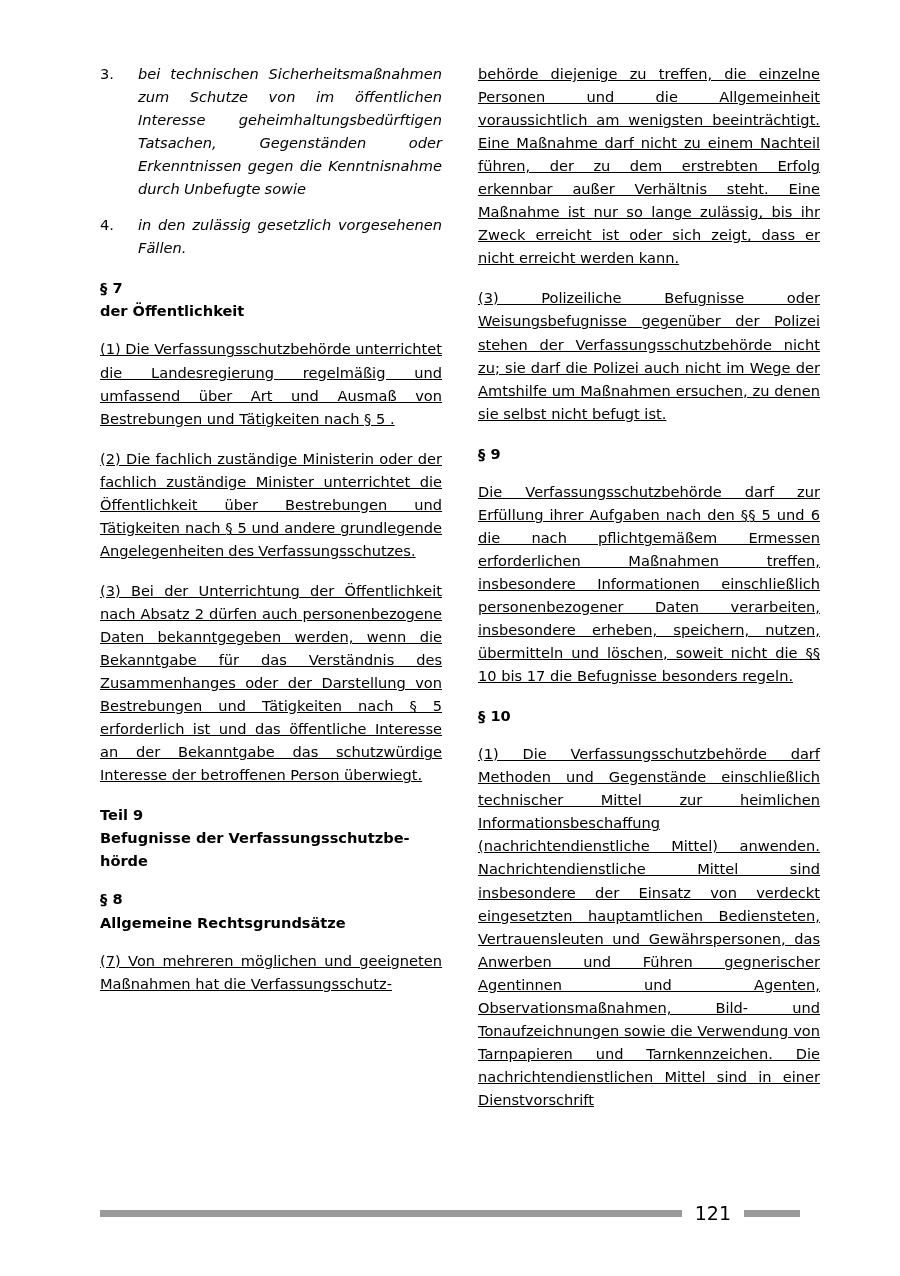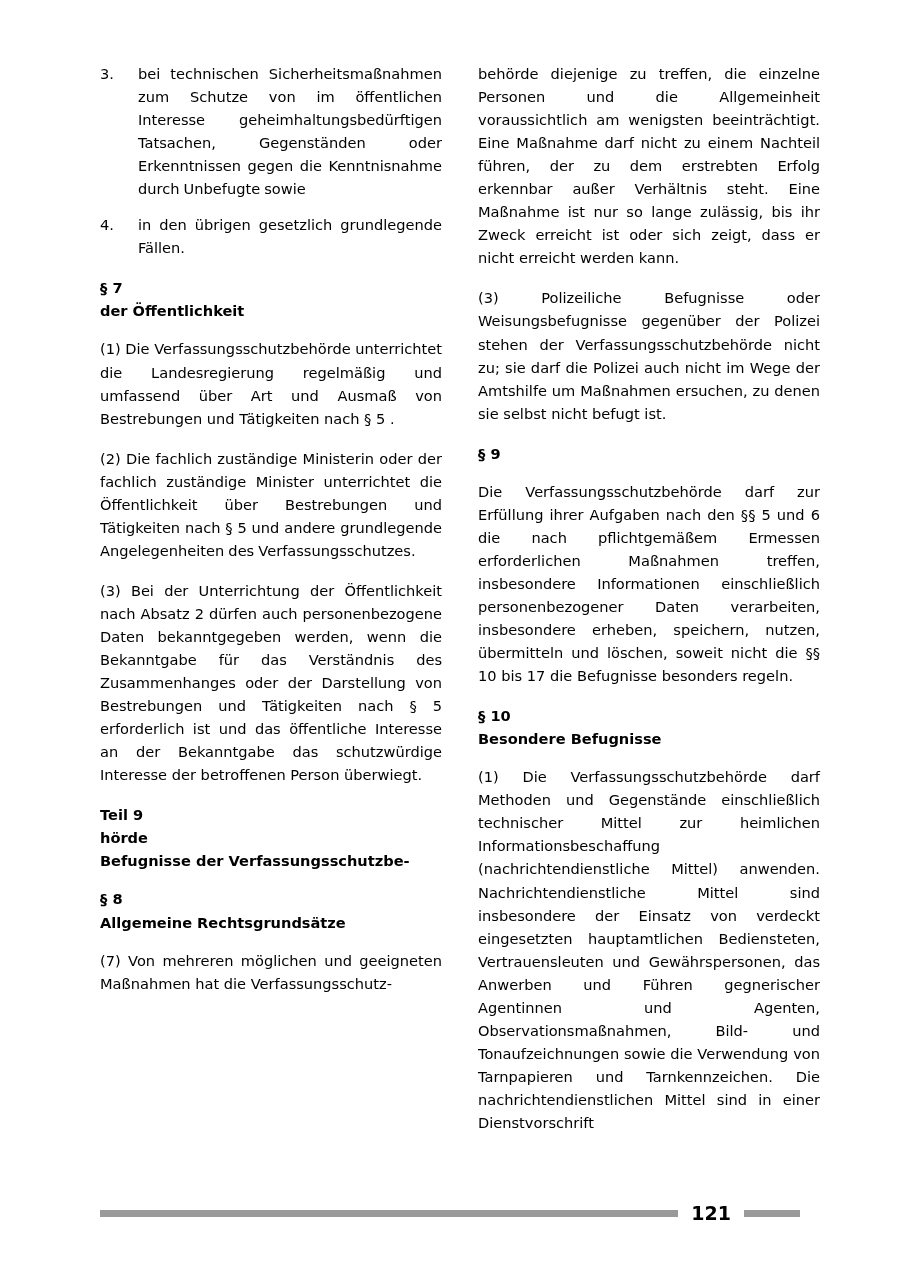--- a/index.html
+++ b/index.html
@@ -33,20 +33,21 @@
     width: 342px;
     flex: 0 0 342px;
   }
   p {
     margin: 0 0 17px 0;
     font-size: 14.6px;
     line-height: 1.58;
     text-align: justify;
     text-justify: inter-word;
     hyphens: manual;
+    text-decoration: underline;
   }
   p.last {
     margin-bottom: 0;
   }
   .heading {
     margin: 0;
     font-size: 14.6px;
     line-height: 1.58;
     font-weight: bold;
     text-align: left;
@@ -72,41 +73,42 @@
     margin-bottom: 0;
   }
   .numitem .num {
     flex: 0 0 38px;
     text-align: left;
   }
   .numitem .txt {
     flex: 1 1 auto;
     text-align: justify;
     text-justify: inter-word;
+    font-style: italic;
   }
   .tight {
     word-spacing: -0.5px;
   }
   .footer {
     position: absolute;
     left: 100px;
     right: 100px;
     bottom: 52px;
     height: 22px;
     display: flex;
     align-items: center;
   }
   .rule-left {
     height: 7px;
     background: #9a9a9a;
     flex: 1 1 auto;
   }
   .page-num {
     font-size: 19px;
-    font-weight: bold;
+    font-weight: normal;
     padding: 0 13px;
     line-height: 1;
   }
   .rule-right {
     height: 7px;
     background: #9a9a9a;
     flex: 0 0 56px;
   }
 </style>
 </head>
@@ -117,37 +119,37 @@
 
     <div class="col">
 
       <ul class="numlist">
         <li class="numitem">
           <span class="num">3.</span>
           <span class="txt tight">bei technischen Sicherheitsmaßnahmen zum Schutze von im öffentlichen Interesse geheimhaltungsbedürftigen Tatsachen, Gegenständen oder Erkenntnissen gegen die Kenntnisnahme durch Unbefugte sowie</span>
         </li>
         <li class="numitem">
           <span class="num">4.</span>
-          <span class="txt">in den übrigen gesetzlich grundlegende Fällen.</span>
+          <span class="txt">in den zulässig gesetzlich vorgesehenen Fällen.</span>
         </li>
       </ul>
 
       <div class="heading-block spaced-top">
         <div class="heading">§ 7</div>
         <div class="heading">der Öffentlichkeit</div>
       </div>
 
       <p>(1) Die Verfassungsschutzbehörde unterrichtet die Landesregierung regelmäßig und umfassend über Art und Ausmaß von Bestrebungen und Tätigkeiten nach § 5 .</p>
       <p class="tight">(2) Die fachlich zuständige Ministerin oder der fachlich zuständige Minister unterrichtet die Öffentlichkeit über Bestrebungen und Tätigkeiten nach § 5 und andere grundlegende Angelegenheiten des Verfassungsschutzes.</p>
       <p>(3) Bei der Unterrichtung der Öffentlichkeit nach Absatz 2 dürfen auch personenbezogene Daten bekanntgegeben werden, wenn die Bekanntgabe für das Verständnis des Zusammenhanges oder der Darstellung von Bestrebungen und Tätigkeiten nach § 5 erforderlich ist und das öffentliche Interesse an der Bekanntgabe das schutzwürdige Interesse der betroffenen Person überwiegt.</p>
 
       <div class="heading-block spaced-top">
         <div class="heading">Teil 9</div>
+        <div class="heading">Befugnisse der Verfassungsschutzbe-</div>
         <div class="heading">hörde</div>
-        <div class="heading">Befugnisse der Verfassungsschutzbe-</div>
       </div>
 
       <div class="heading-block spaced-top">
         <div class="heading">§ 8</div>
         <div class="heading">Allgemeine Rechtsgrundsätze</div>
       </div>
 
       <p class="last">(7) Von mehreren möglichen und geeigneten Maßnahmen hat die Verfassungsschutz-</p>
 
     </div>
@@ -158,21 +160,20 @@
       <p>(3) Polizeiliche Befugnisse oder Weisungsbefugnisse gegenüber der Polizei stehen der Verfassungsschutzbehörde nicht zu; sie darf die Polizei auch nicht im Wege der Amtshilfe um Maßnahmen ersuchen, zu denen sie selbst nicht befugt ist.</p>
 
       <div class="heading-block spaced-top">
         <div class="heading">§ 9</div>
       </div>
 
       <p>Die Verfassungsschutzbehörde darf zur Erfüllung ihrer Aufgaben nach den §§ 5 und 6 die nach pflichtgemäßem Ermessen erforderlichen Maßnahmen treffen, insbesondere Informationen einschließlich personenbezogener Daten verarbeiten, insbesondere erheben, speichern, nutzen, übermitteln und löschen, soweit nicht die §§ 10 bis 17 die Befugnisse besonders regeln.</p>
 
       <div class="heading-block spaced-top">
         <div class="heading">§ 10</div>
-        <div class="heading">Besondere Befugnisse</div>
       </div>
 
       <p class="last">(1) Die Verfassungsschutzbehörde darf Methoden und Gegenstände einschließlich technischer Mittel zur heimlichen Informationsbeschaffung (nachrichtendienstliche Mittel) anwenden. Nachrichtendienstliche Mittel sind insbesondere der Einsatz von verdeckt eingesetzten hauptamtlichen Bediensteten, Vertrauensleuten und Gewährspersonen, das Anwerben und Führen gegnerischer Agentinnen und Agenten, Observationsmaßnahmen, Bild- und Tonaufzeichnungen sowie die Verwendung von Tarnpapieren und Tarnkennzeichen. Die nachrichtendienstlichen Mittel sind in einer Dienstvorschrift</p>
 
     </div>
 
   </div>
 
   <div class="footer">
     <div class="rule-left"></div>

